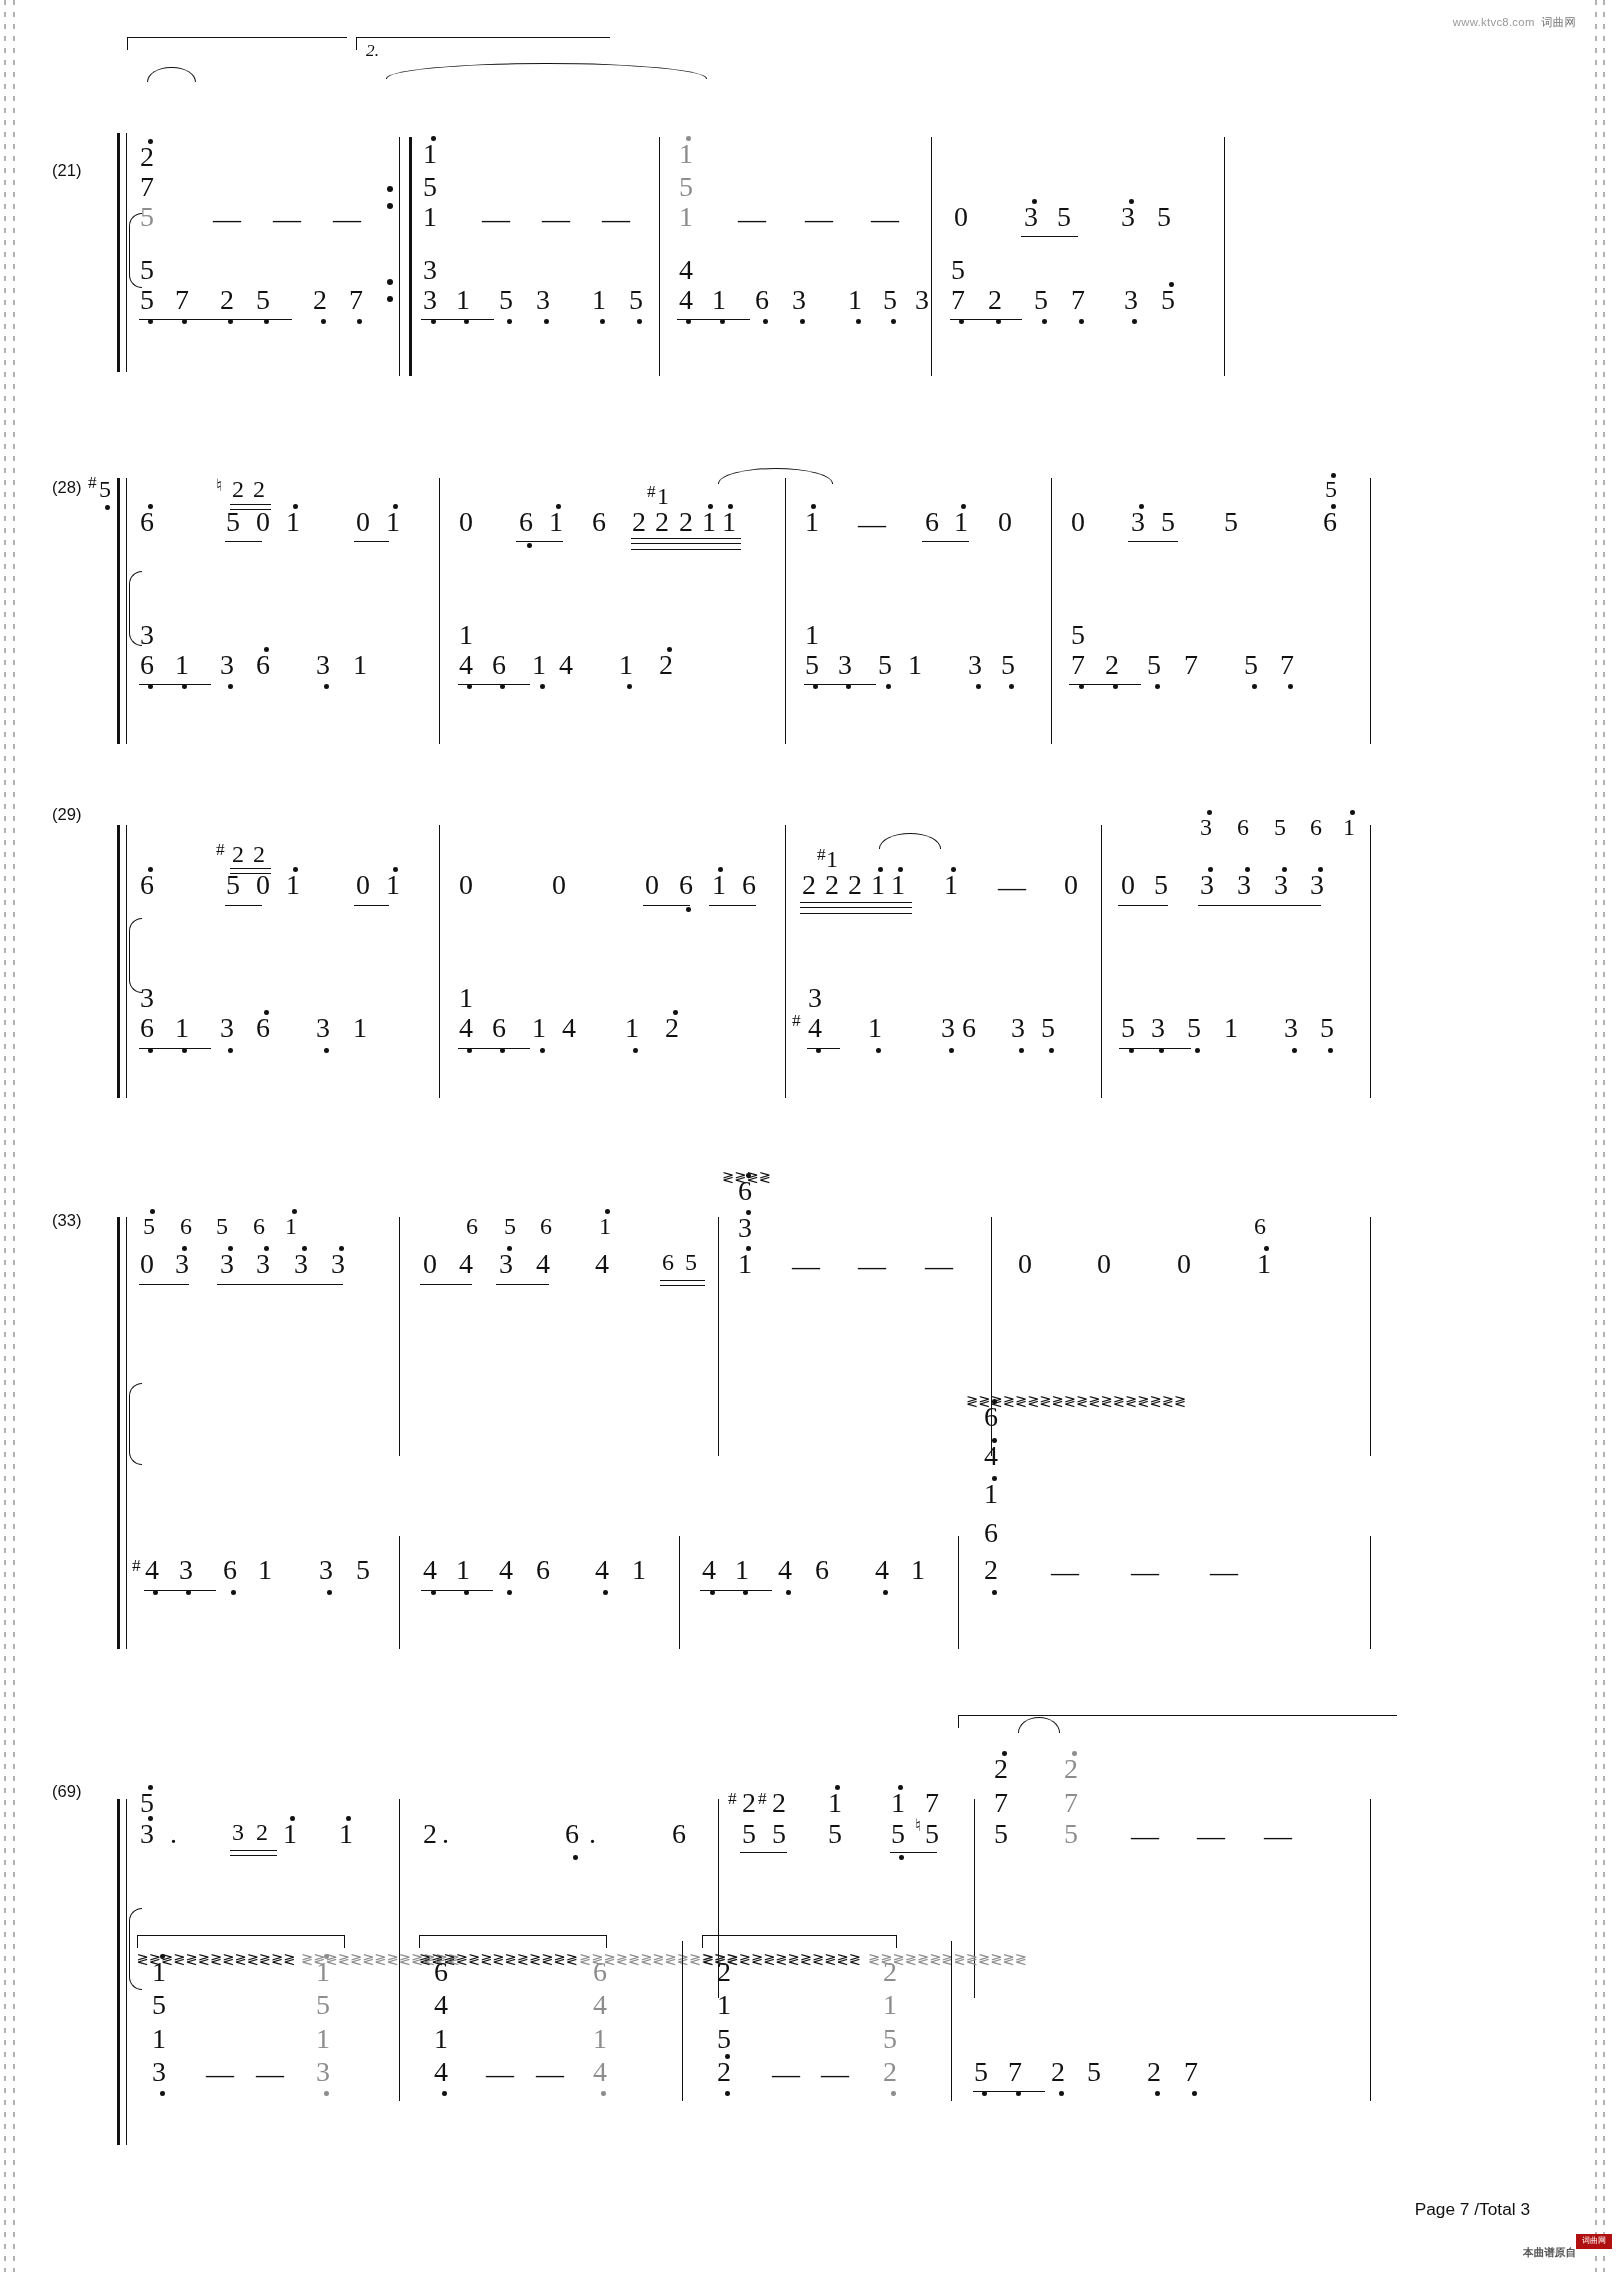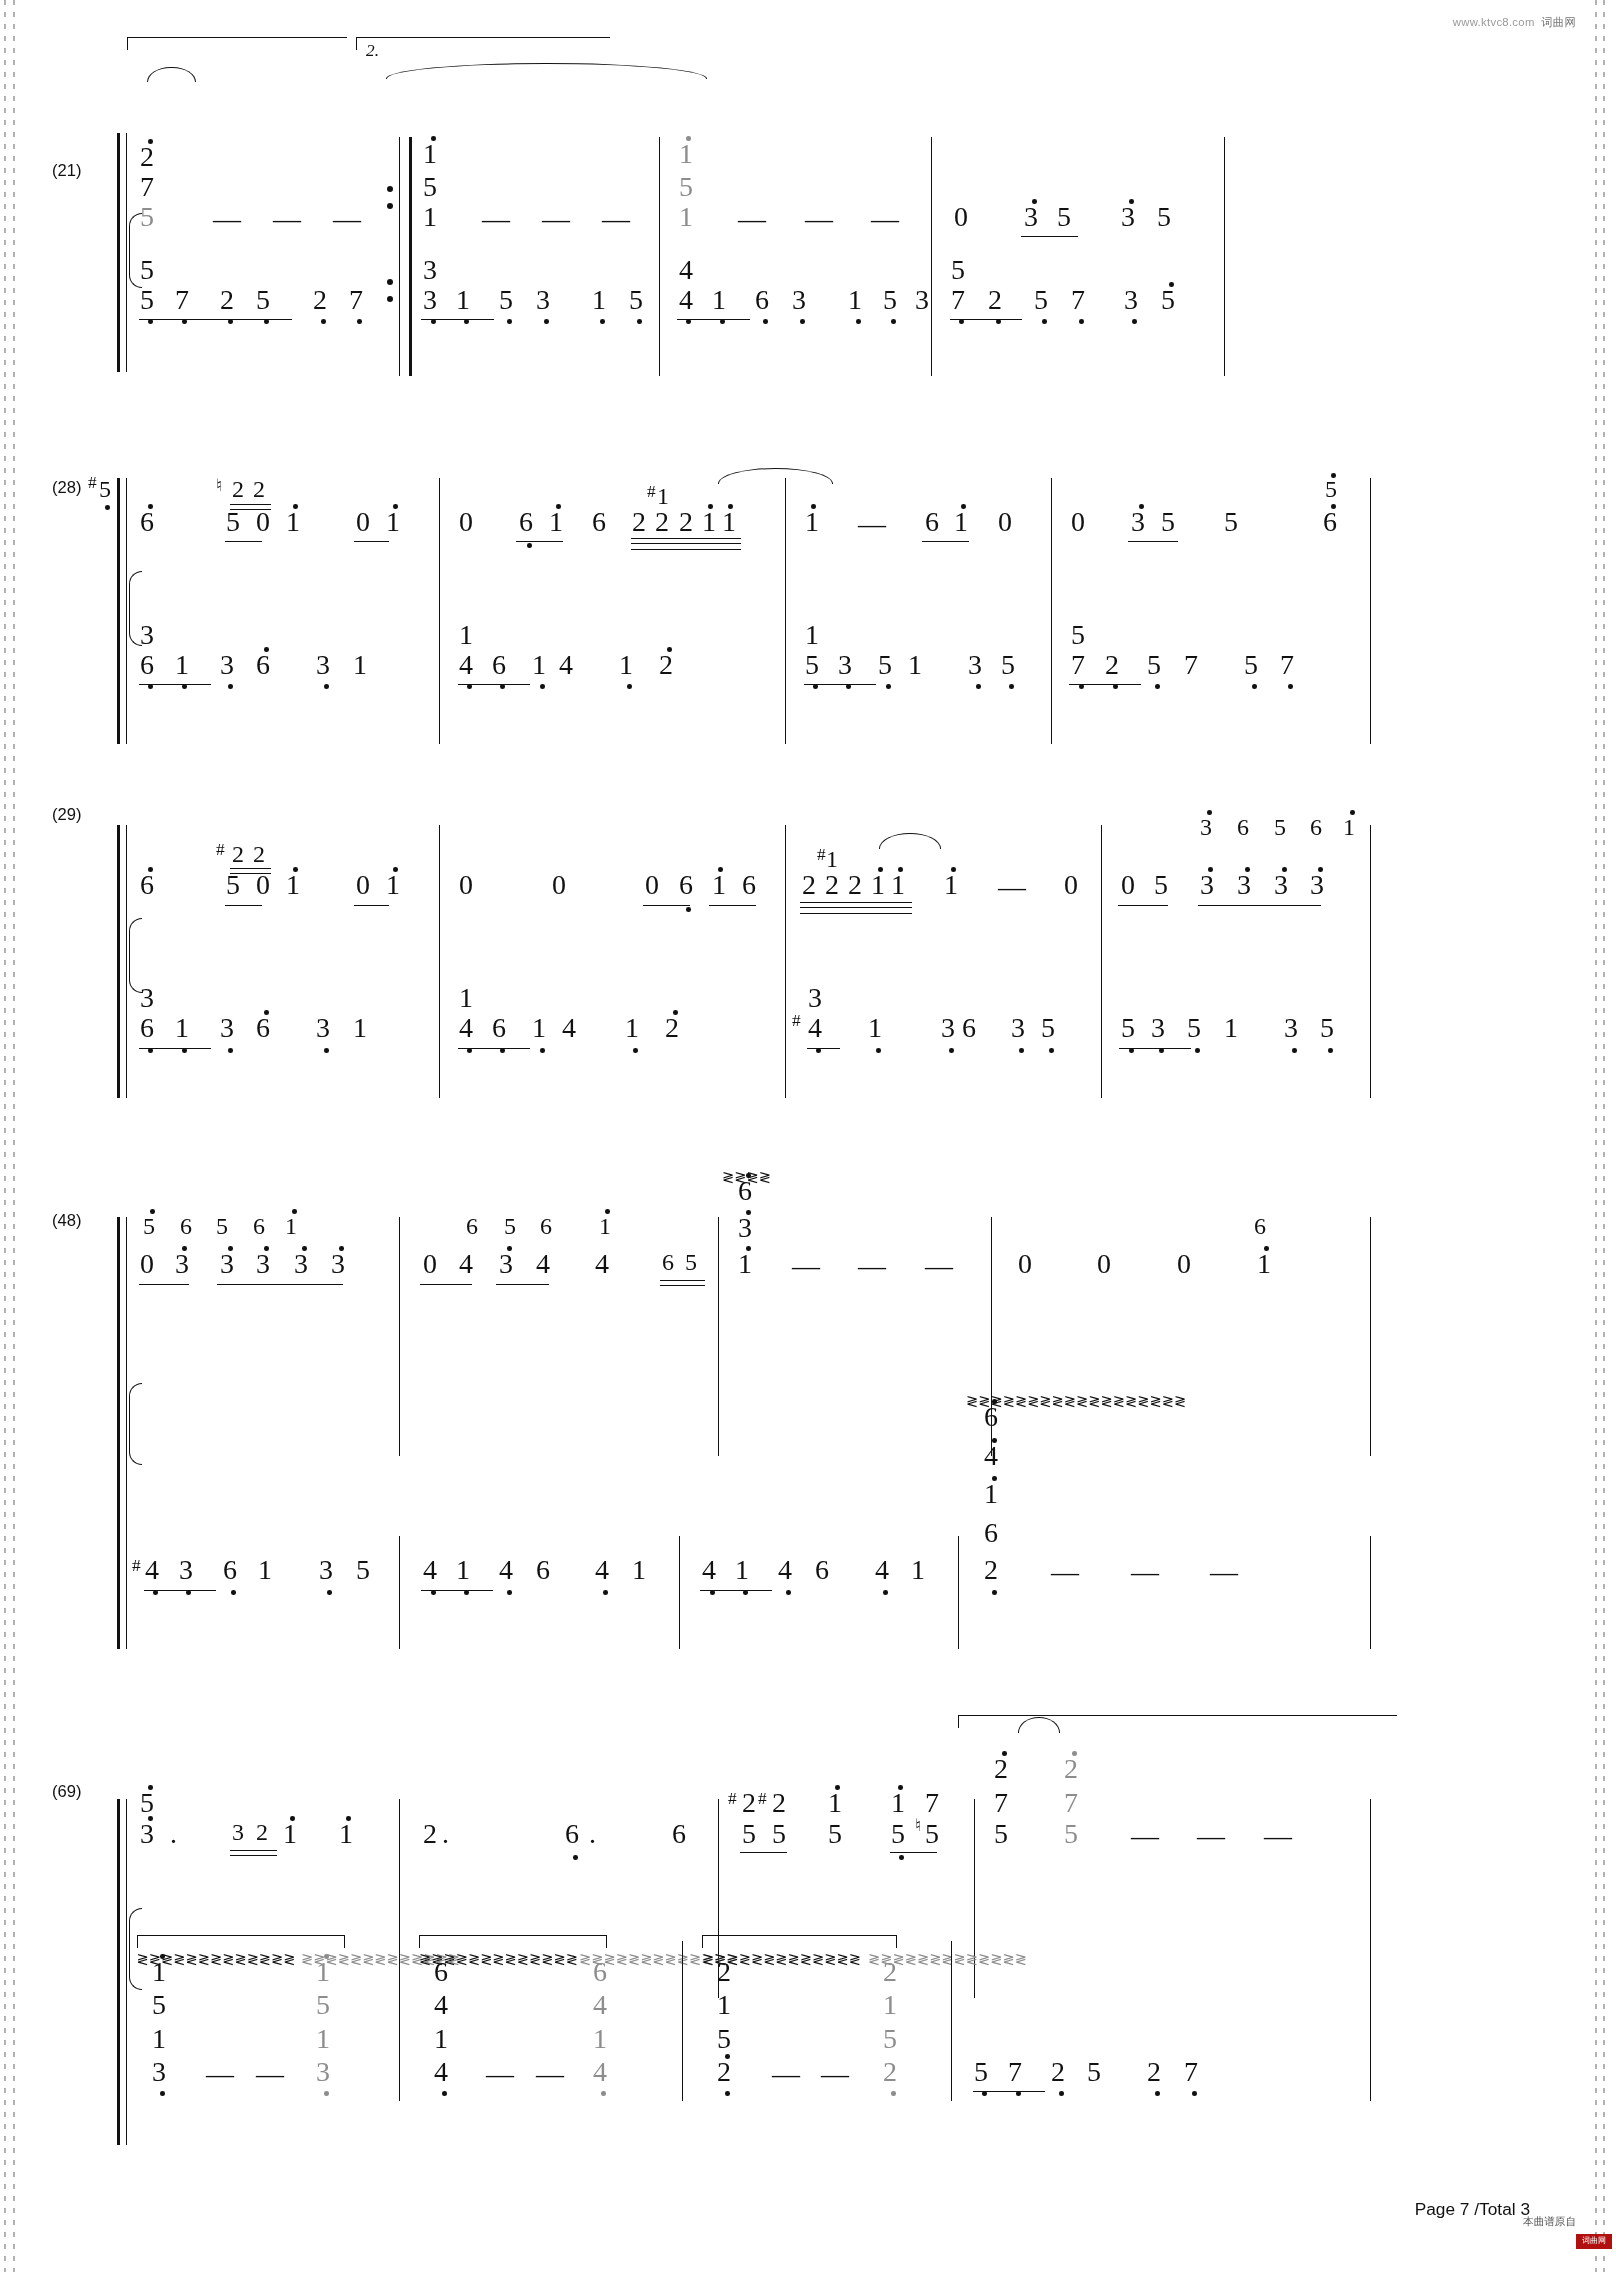--- a/index.html
+++ b/index.html
@@ -49,23 +49,24 @@
     color: #9a9a9a;
     white-space: nowrap;
   }
   .wm-top {
     top: 14.6px; right: 40px;
     font-size: 11.3px;
     letter-spacing: 0.3px;
   }
   .wm-top .cn { color: #777; margin-left: 6.6px; }
   .wm-bottom {
-    bottom: 44px; right: 40px;
+    bottom: 13px; right: 40px;
     font-size: 10.6px;
     color: #555;
+    font-weight: bold;
   }
   .wm-logo {
     position: absolute;
     bottom: 24px; right: 4px;
     width: 36px; height: 14.6px;
     background: #b01010;
     color: #fff;
     font-size: 8px;
     font-family: "Liberation Sans", sans-serif;
     text-align: center;
@@ -612,21 +613,21 @@
     <div class="dot-above" style="left:1075px;top:263px;"></div>
     <div class="n" style="left:1104px;top:229px;">1</div>
     <div class="underline" style="left:999px;top:263px;width:72px;"></div>
     <div class="n" style="left:1164px;top:229px;">3</div>
     <div class="dot-above" style="left:1172px;top:263px;"></div>
     <div class="n" style="left:1200px;top:229px;">5</div>
     <div class="dot-above" style="left:1208px;top:263px;"></div>
   </div>
 
   <div class="system" style="top:1164px;height:465px;">
-    <div class="sysnum" style="top:47px;">(48)</div>
+    <div class="sysnum" style="top:47px;">(33)</div>
 
     <div class="brace" style="top:53px;height:432px;"></div>
     <div class="brace-curve" style="top:219px;height:80px;"></div>
 
     <div class="n sm" style="left:23px;top:50px;">5</div>
     <div class="dot-above" style="left:30px;top:45px;"></div>
     <div class="n sm" style="left:60px;top:50px;">6</div>
     <div class="n sm" style="left:96px;top:50px;">5</div>
     <div class="n sm" style="left:133px;top:50px;">6</div>
     <div class="n sm" style="left:165px;top:50px;">1</div>

